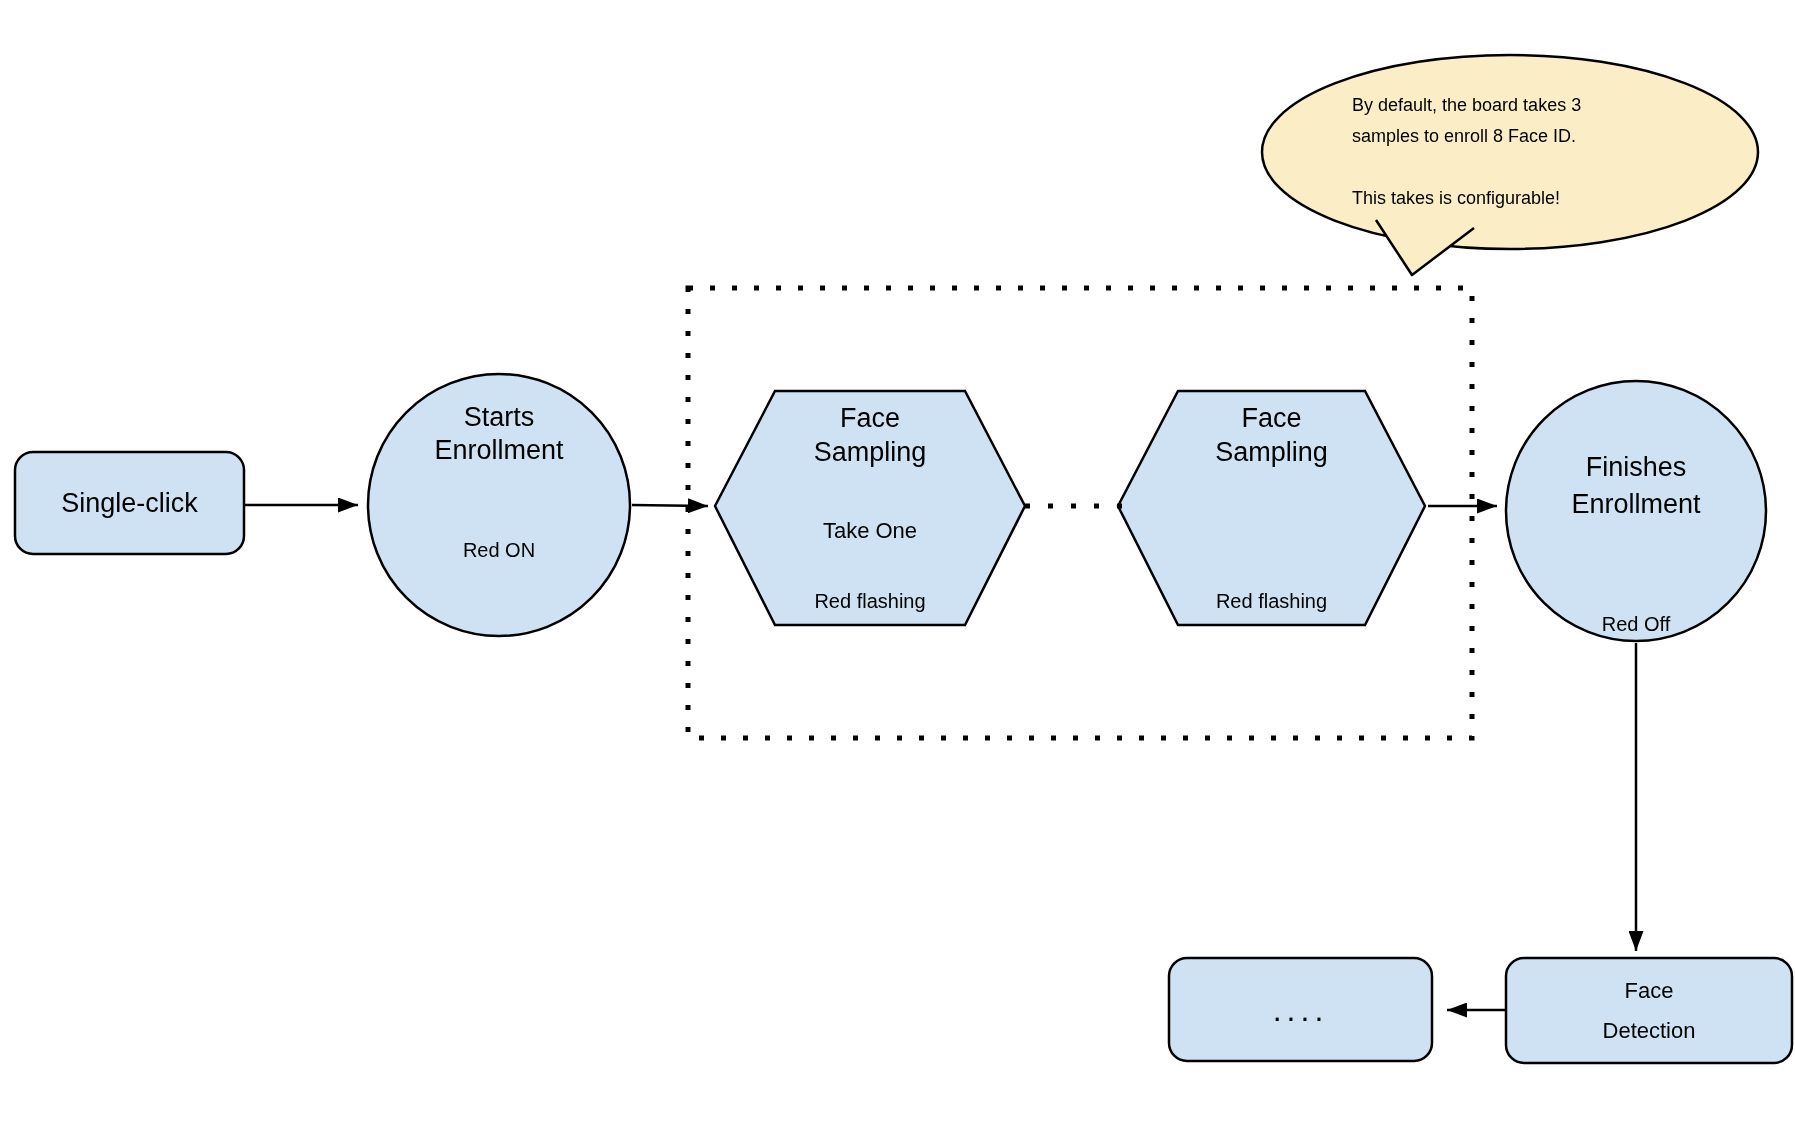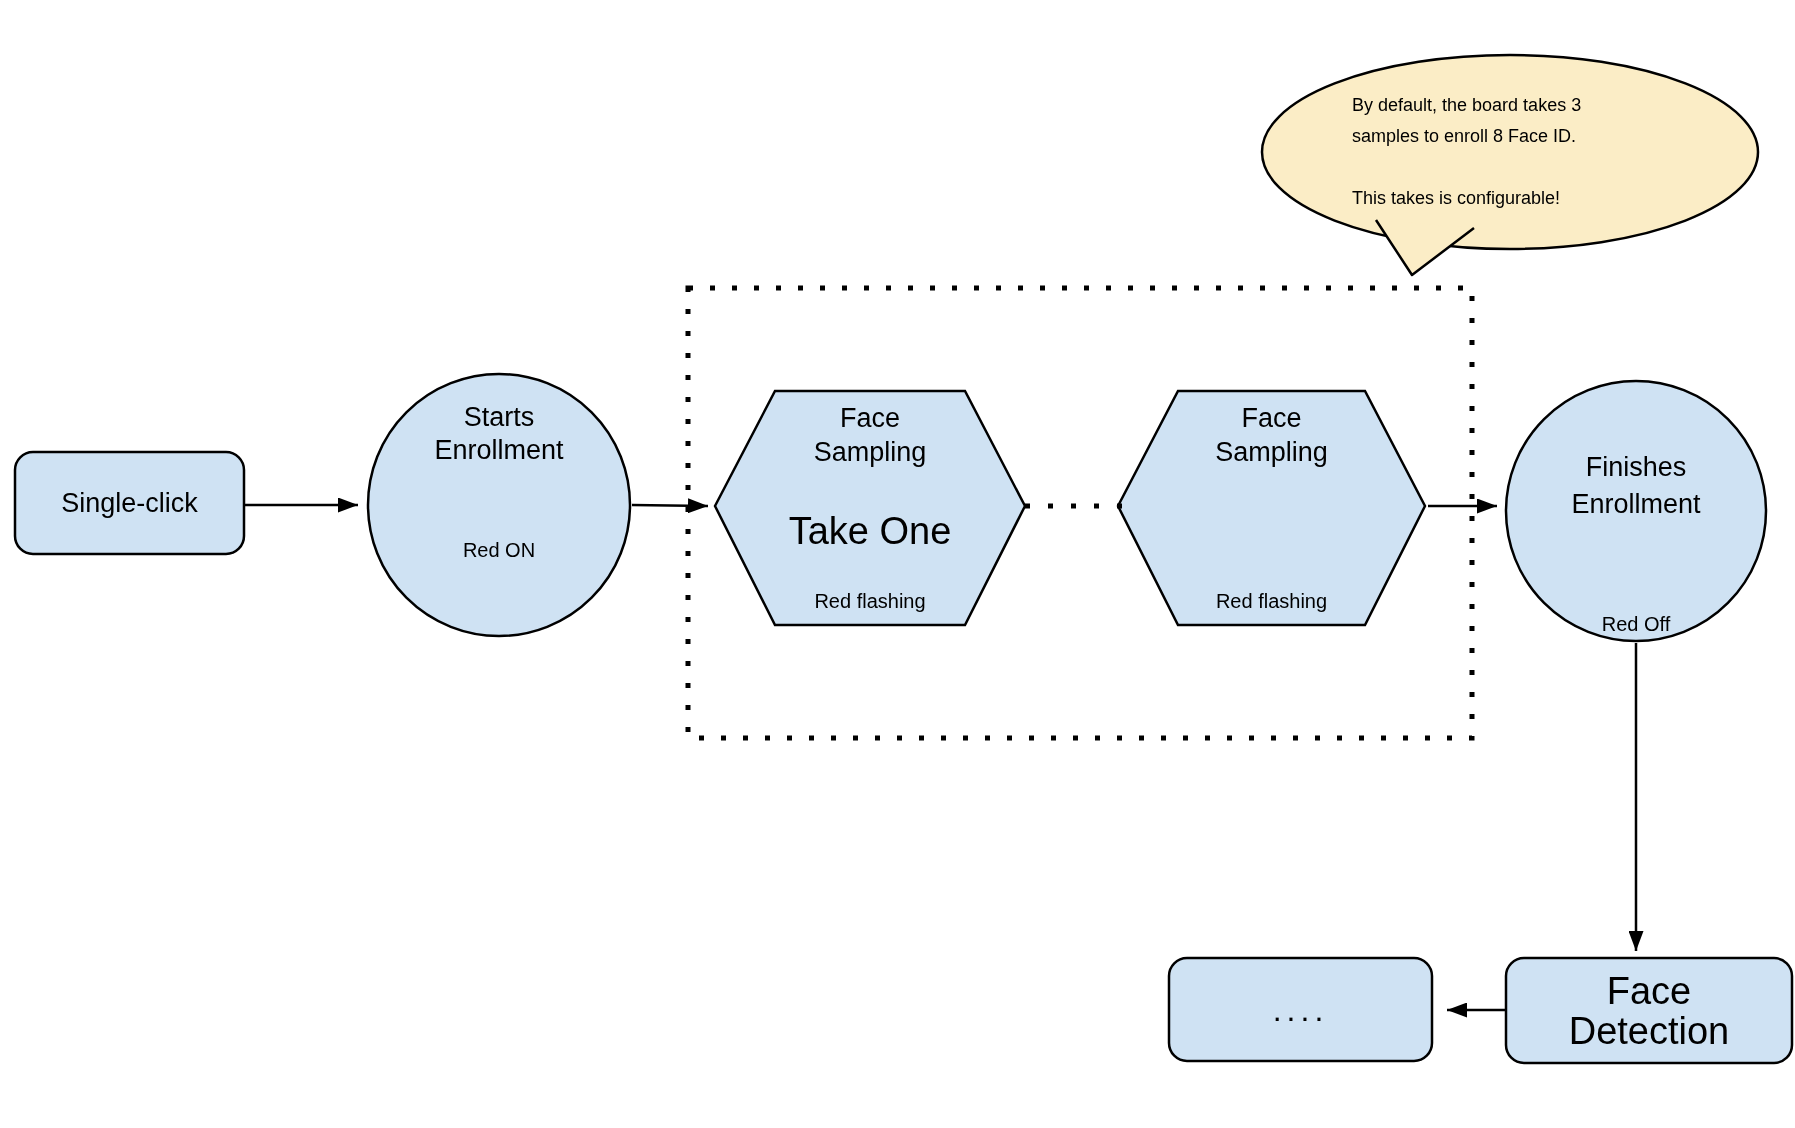--- a/index.html
+++ b/index.html
@@ -19,21 +19,21 @@
   }
   .txt {
     position: absolute;
     text-align: center;
     color: #000;
     line-height: 1.25;
     white-space: nowrap;
   }
   .txt .line { display: block; }
   .main-label   { font-size: 27px; line-height: 34px; }
-  .big-label    { font-size: 38px; line-height: 38px; }
+  .big-label    { font-size: 22px; line-height: 38px; }
   .small-label  { font-size: 20px; line-height: 24px; }
   .flex-center {
     display: flex; align-items: center; justify-content: center;
     flex-direction: column;
   }
   .callout-text {
     position: absolute;
     left: 1352px; top: 90px;
     width: 360px;
     text-align: left;

